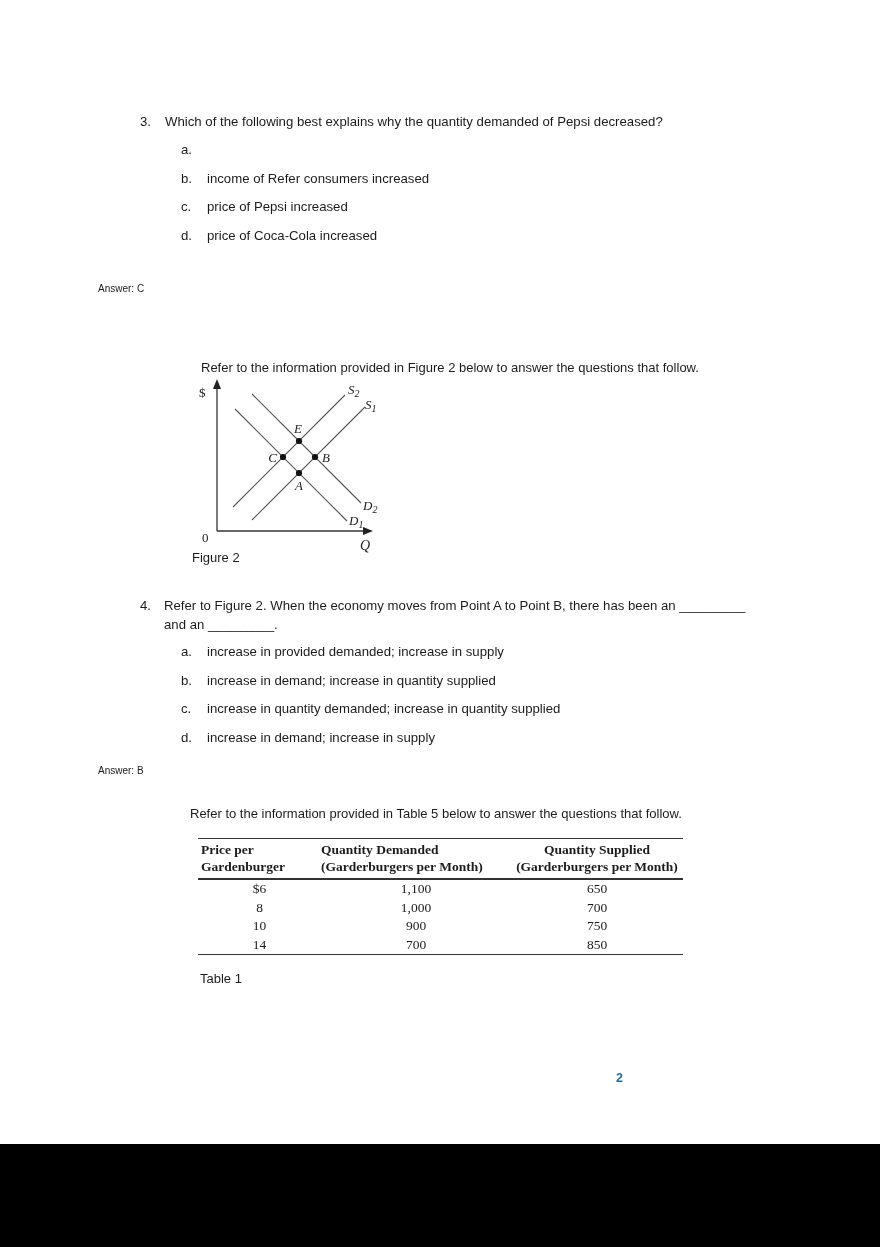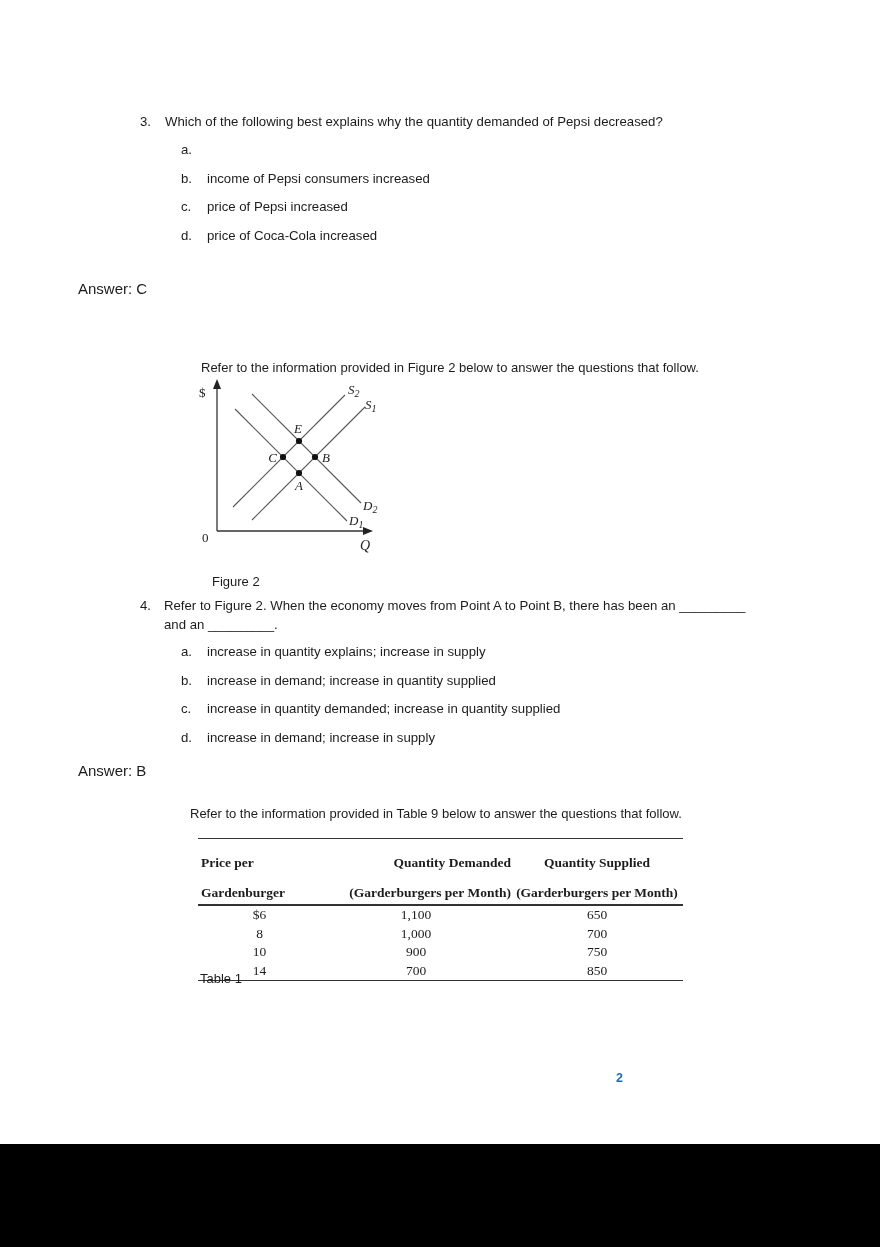--- a/index.html
+++ b/index.html
@@ -13,21 +13,21 @@
   }
   .abs{position:absolute;}
   
   .qblock{font-size:13.2px;line-height:18px;}
   .qrow{display:flex;}
   .qnum{flex:0 0 25px;width:25px;}
   .qtext{flex:1;}
   .opts{margin-left:41px;margin-top:10px;}
   .opt{display:flex;margin-bottom:10.5px;line-height:18px;}
   .olet{flex:0 0 26px;width:26px;}
-  .answer{font-size:15px;line-height:17px;}
+  .answer{font-size:10px;line-height:17px;margin-left:20px;}
   .intro{font-size:13px;line-height:16px;}
   .caption{font-size:13px;line-height:16px;}
   
   .figwrap{width:205px;height:195px;}
   .figwrap svg{display:block;}
   .fig-label{font-family:"Liberation Serif",serif;font-style:italic;font-size:13px;fill:#222;}
   .fig-label-up{font-family:"Liberation Serif",serif;font-style:normal;font-size:13px;fill:#222;}
   .fig-sub{font-size:10px;}
   
   .econ-table{
@@ -38,23 +38,23 @@
     font-size:13.5px;
     color:#1c1c1c;
   }
   .econ-table thead th{
     font-weight:bold;
     vertical-align:top;
     padding:2px 0 3px 0;
     border-top:1.5px solid #333;
     border-bottom:2px solid #333;
   }
-  .econ-table thead th .hline{line-height:17px;margin-top:13px;}
+  .econ-table thead th .hline{line-height:17px;}
   .econ-table th.col-price{width:120px;text-align:left;padding-left:3px;}
-  .econ-table th.col-qd{width:190px;text-align:right;}
+  .econ-table th.col-qd{width:190px;text-align:left;}
   .econ-table th.col-qs{width:172px;text-align:center;}
   .econ-table tbody td{
     text-align:center;
     line-height:18.6px;
     padding:0;
   }
   .econ-table tbody tr:last-child td{border-bottom:1.5px solid #333;}
   .pagenum{color:#1b6db5;font-weight:bold;font-size:12.5px;}
   .black-band{position:absolute;left:0;top:1144px;width:880px;height:103px;background:#000;}
 </style>
@@ -67,21 +67,21 @@
     <div class="qrow">
       <span class="qnum">3.</span>
       <span class="qtext">Which of the following best explains why the quantity demanded of Pepsi decreased?</span>
     </div>
     <div class="opts">
       <div class="opt">
         <span class="olet">a.</span>
       </div>
       <div class="opt">
         <span class="olet">b.</span>
-        <span>income of Pepsi consumers increased</span>
+        <span>income of Refer consumers increased</span>
       </div>
       <div class="opt">
         <span class="olet">c.</span>
         <span>price of Pepsi increased</span>
       </div>
       <div class="opt">
         <span class="olet">d.</span>
         <span>price of Coca-Cola increased</span>
       </div>
     </div>
@@ -119,53 +119,53 @@
       <text x="127" y="86" text-anchor="start" class="fig-label">B</text>
       <text x="104" y="114" text-anchor="middle" class="fig-label">A</text>
 
       <text x="153" y="18" class="fig-label"><tspan>S</tspan><tspan dy="3" class="fig-sub">2</tspan></text>
       <text x="170" y="33" class="fig-label"><tspan>S</tspan><tspan dy="3" class="fig-sub">1</tspan></text>
       <text x="168" y="134" class="fig-label"><tspan>D</tspan><tspan dy="3" class="fig-sub">2</tspan></text>
       <text x="154" y="149" class="fig-label"><tspan>D</tspan><tspan dy="3" class="fig-sub">1</tspan></text>
     </svg>
   </div>
 
-  <div class="abs caption" style="left:212px;top:550px;margin-top:24px;">Figure 2</div>
+  <div class="abs caption" style="left:192px;top:550px;">Figure 2</div>
 
   <div class="abs qblock" style="left:140px;top:596px;width:690px;">
     <div class="qrow" style="line-height:19px;">
       <span class="qnum" style="flex-basis:24px;width:24px;">4.</span>
       <span class="qtext">
         <span>Refer to Figure 2. When the economy moves from Point A to Point B, there has been an _________</span><br>
         <span>and an _________.</span>
       </span>
     </div>
     <div class="opts" style="margin-top:9px;">
       <div class="opt">
         <span class="olet">a.</span>
-        <span>increase in quantity explains; increase in supply</span>
+        <span>increase in provided demanded; increase in supply</span>
       </div>
       <div class="opt">
         <span class="olet">b.</span>
         <span>increase in demand; increase in quantity supplied</span>
       </div>
       <div class="opt">
         <span class="olet">c.</span>
         <span>increase in quantity demanded; increase in quantity supplied</span>
       </div>
       <div class="opt">
         <span class="olet">d.</span>
         <span>increase in demand; increase in supply</span>
       </div>
     </div>
   </div>
 
   <div class="abs answer" style="left:78px;top:762px;">Answer: B</div>
 
-  <div class="abs intro" style="left:190px;top:806px;width:560px;">Refer to the information provided in Table 9 below to answer the questions that follow.</div>
+  <div class="abs intro" style="left:190px;top:806px;width:560px;">Refer to the information provided in Table 5 below to answer the questions that follow.</div>
 
   <table class="abs econ-table" style="left:198px;top:838px;">
     <thead>
       <tr>
         <th class="col-price">
           <div class="hline">Price per</div>
           <div class="hline">Gardenburger</div>
         </th>
         <th class="col-qd">
           <div class="hline">Quantity Demanded</div>

